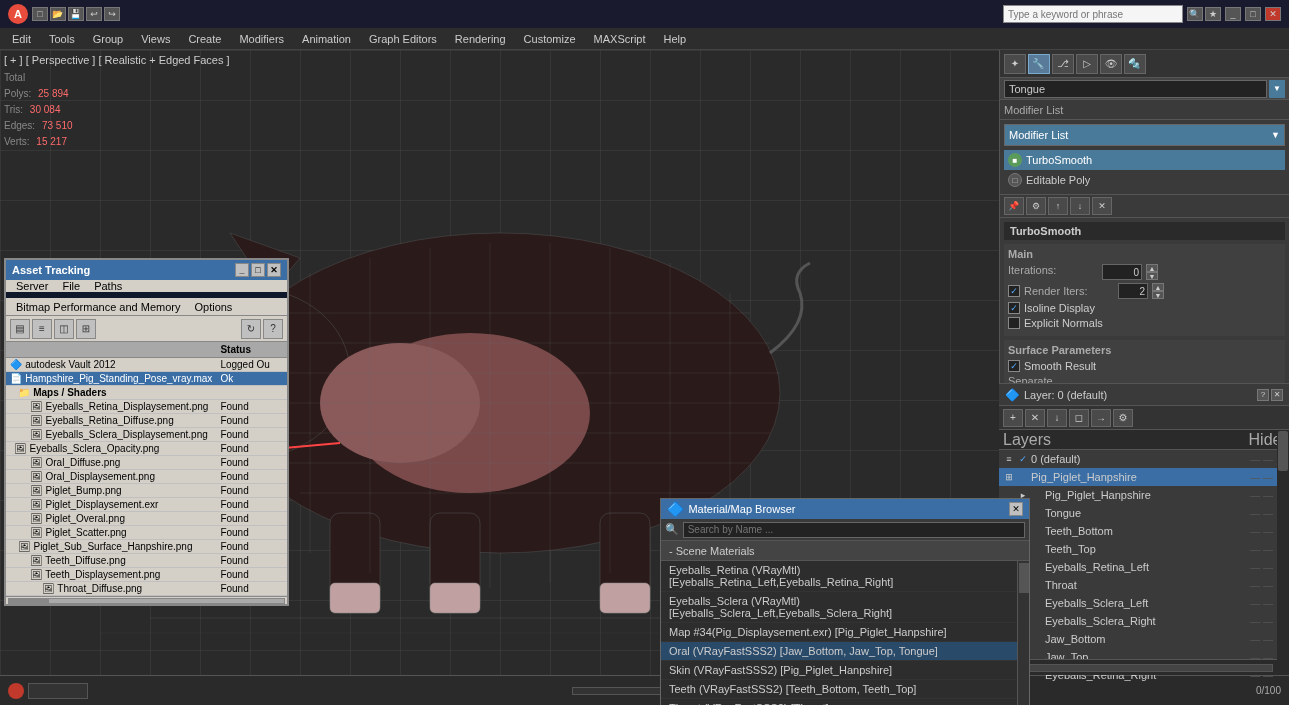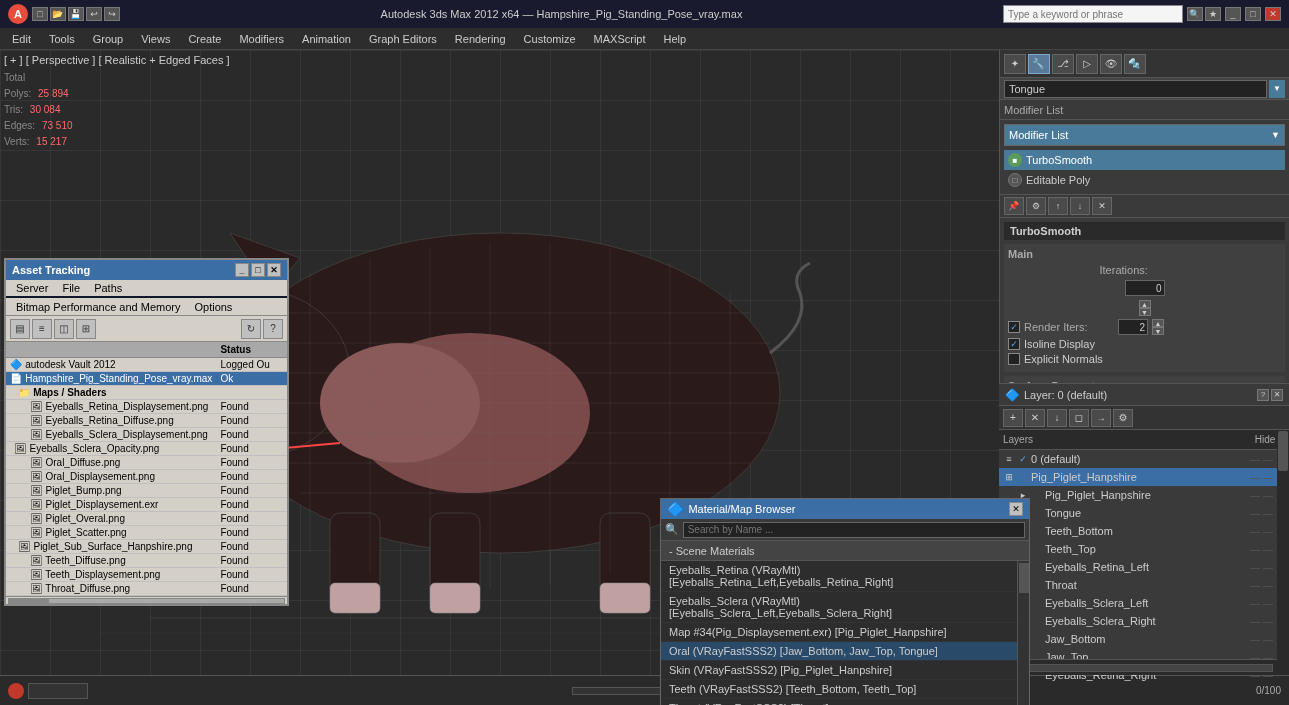--- a/index.html
+++ b/index.html
@@ -267,24 +267,22 @@
       padding: 4px;
       margin-bottom: 4px;
     }
     .param-section-title {
       color: #aaa;
       font-weight: bold;
       margin-bottom: 4px;
     }
     .param-row {
       display: flex;
-      align-items: center;
       margin-bottom: 3px;
       gap: 4px;
-      flex-direction: column;
     }
     .param-label { color: #aaa; min-width: 90px; }
     .param-input {
       width: 40px;
       height: 16px;
       background: #222;
       border: 1px solid #666;
       color: #ccc;
       font-size: 10px;
       padding: 0 2px;
@@ -363,21 +361,21 @@
       cursor: pointer;
       color: #000;
     }
     #at-menu {
       height: 18px;
       background: #d4d0c8;
       display: flex;
       align-items: center;
       padding: 0 4px;
       gap: 2px;
-      border-bottom: 2px solid #0f172a;
+      border-bottom: 6px solid #0f172a;
     }
     .at-menu-item {
       padding: 1px 6px;
       font-size: 11px;
       color: #000;
       cursor: pointer;
     }
     #at-submenu {
       height: 18px;
       background: #d4d0c8;
@@ -592,21 +590,21 @@
       cursor: pointer;
       color: #ccc;
     }
     #lp-header {
       height: 20px;
       background: #2a2a2a;
       display: flex;
       align-items: center;
       padding: 0 4px;
       border-bottom: 1px solid #555;
-      font-size: 10px;
+      font-size: 16px;
     }
     .lp-col-layers { flex: 1; color: #aaa; }
     .lp-col-hide { width: 40px; text-align: center; color: #aaa; }
 
     .layer-item {
       height: 18px;
       display: flex;
       align-items: center;
       padding: 0 4px;
       font-size: 11px;
@@ -698,23 +696,20 @@
 <div id="title-bar">
   <div class="title-left">
     <div style="width:20px;height:20px;background:#e74c3c;border-radius:50%;display:flex;align-items:center;justify-content:center;font-size:11px;font-weight:bold;color:white;">A</div>
     <div style="display:flex;gap:2px;">
       <div class="win-btn">□</div>
       <div class="win-btn">📂</div>
       <div class="win-btn">💾</div>
       <div class="win-btn">↩</div>
       <div class="win-btn">↪</div>
     </div>
-  </div>
-  <div class="title-center">
-    <span>Autodesk 3ds Max 2012 x64</span> — <span>Hampshire_Pig_Standing_Pose_vray.max</span>
   </div>
   <div style="display:flex;align-items:center;gap:4px;">
     <input type="text" id="search-input" style="width: 180px; height: 18px; background: rgb(245, 245, 245); border: 1px solid rgb(136, 136, 136); font-size: 10px; padding: 0px 4px; color: rgb(51, 51, 51);" placeholder="Type a keyword or phrase">
     <div style="display:flex;gap:2px;">
       <div class="win-btn">🔍</div>
       <div class="win-btn">★</div>
     </div>
     <div class="win-controls">
       <div class="win-btn">_</div>
       <div class="win-btn">□</div>
@@ -1011,21 +1006,21 @@
           </tr>
           <tr>
             <td style="padding-left: 24px;"><span style="font-size:10px;">🖼</span> Teeth_Diffuse.png</td>
             <td>Found</td>
           </tr>
           <tr>
             <td style="padding-left: 24px;"><span style="font-size:10px;">🖼</span> Teeth_Displaysement.png</td>
             <td>Found</td>
           </tr>
           <tr>
-            <td style="padding-left: 24px;"><span style="font-size:10px;">🖼</span> Throat_Diffuse.png</td>
+            <td style="padding-left: 36px;"><span style="font-size:10px;">🖼</span> Throat_Diffuse.png</td>
             <td>Found</td>
           </tr>
         </tbody>
     </table>
   </div>
   <div id="at-scrollbar">
     <div class="at-scroll-track">
       <div class="at-scroll-thumb"></div>
     </div>
   </div>

